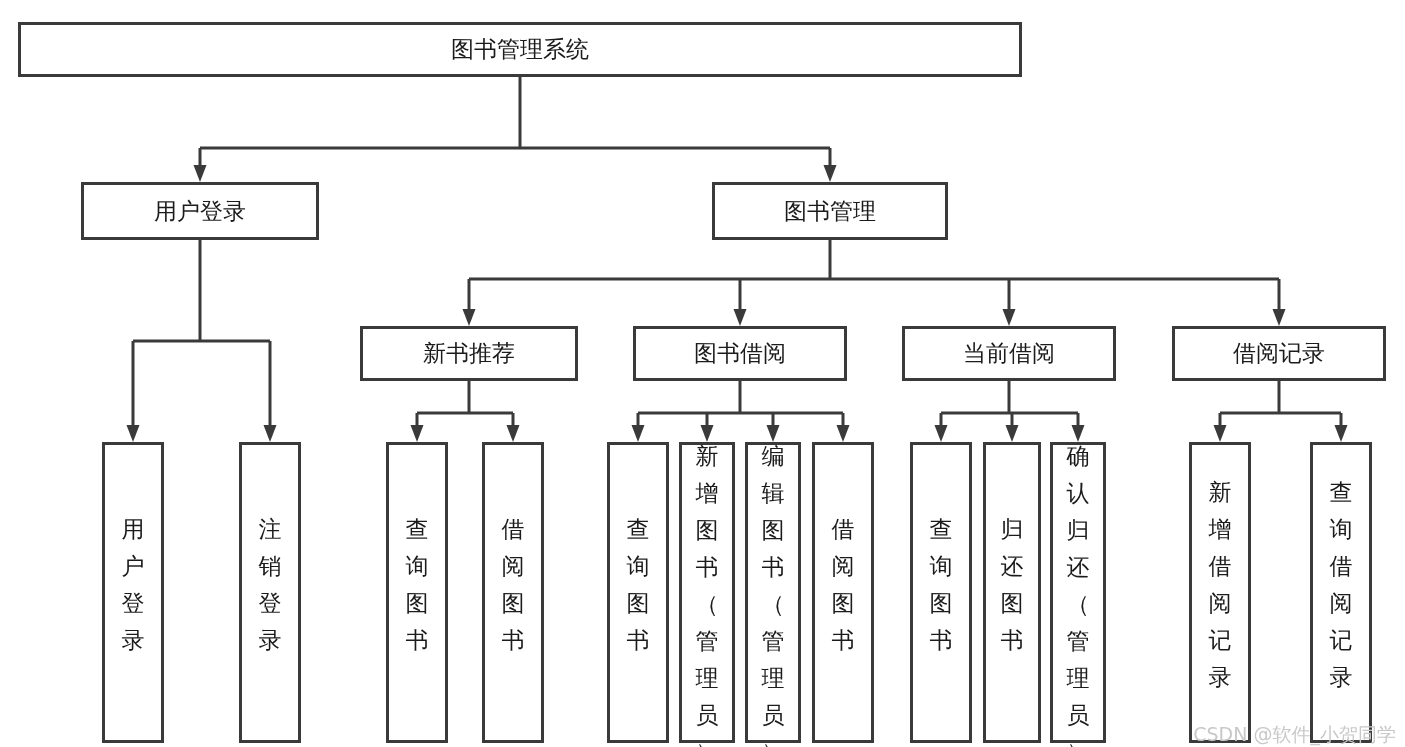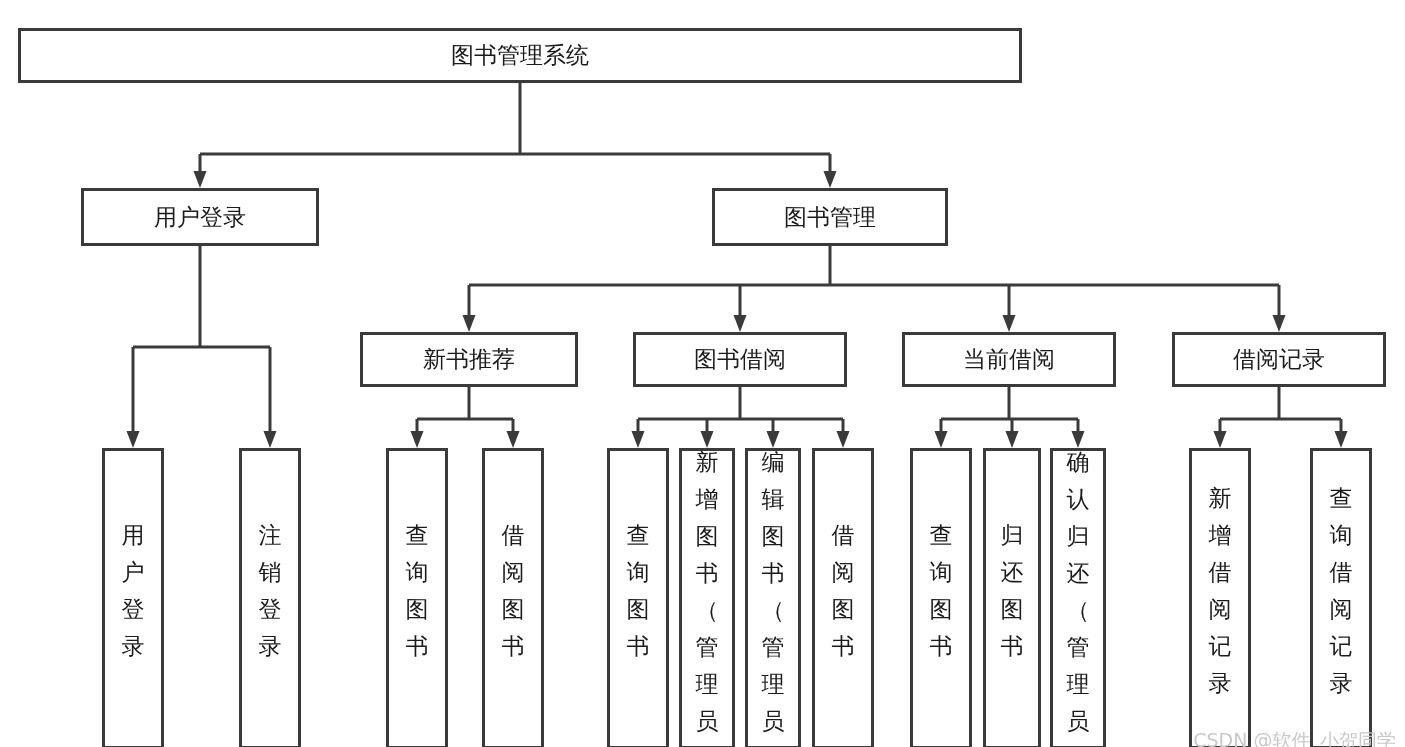--- a/index.html
+++ b/index.html
@@ -10,21 +10,21 @@
   body {
     width: 1405px;
     height: 747px;
     font-family: "DejaVu Sans", "Liberation Sans", sans-serif;
     overflow: hidden;
     position: relative;
   }
   #diagram-root {
     position: absolute;
     left: 0;
-    top: 14px;
+    top: 8px;
     width: 1405px;
     height: 651px;
   }
   svg#tree-svg {
     display: block;
     width: 1405px;
     height: 747px;
   }
   .node-box {
     fill: #ffffff;

